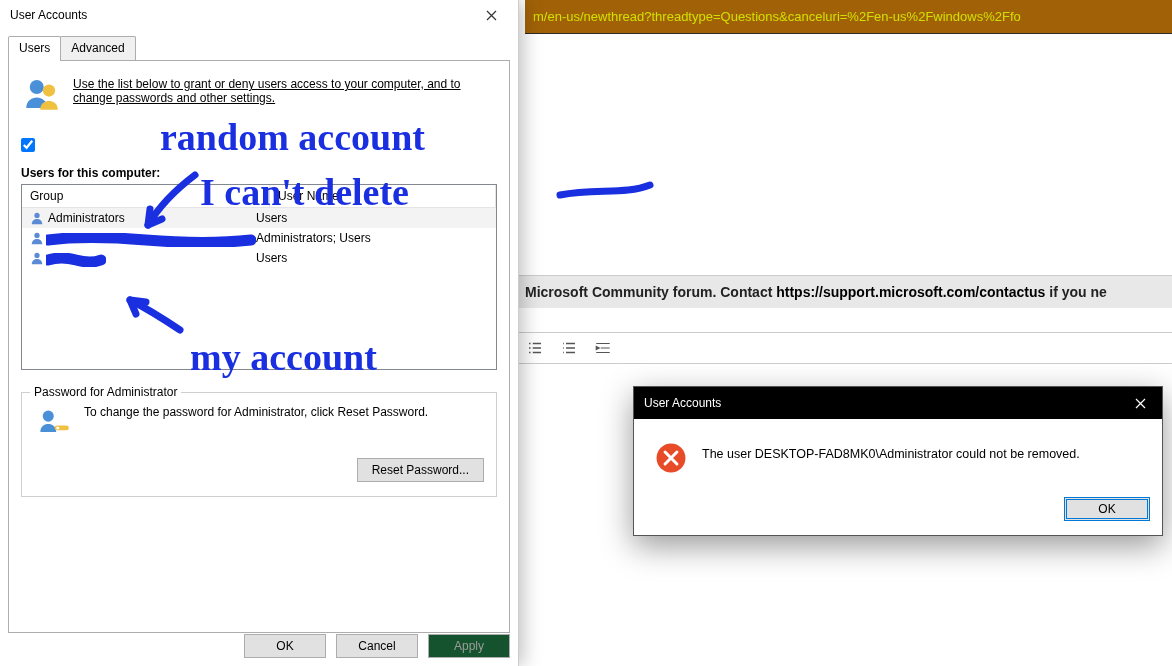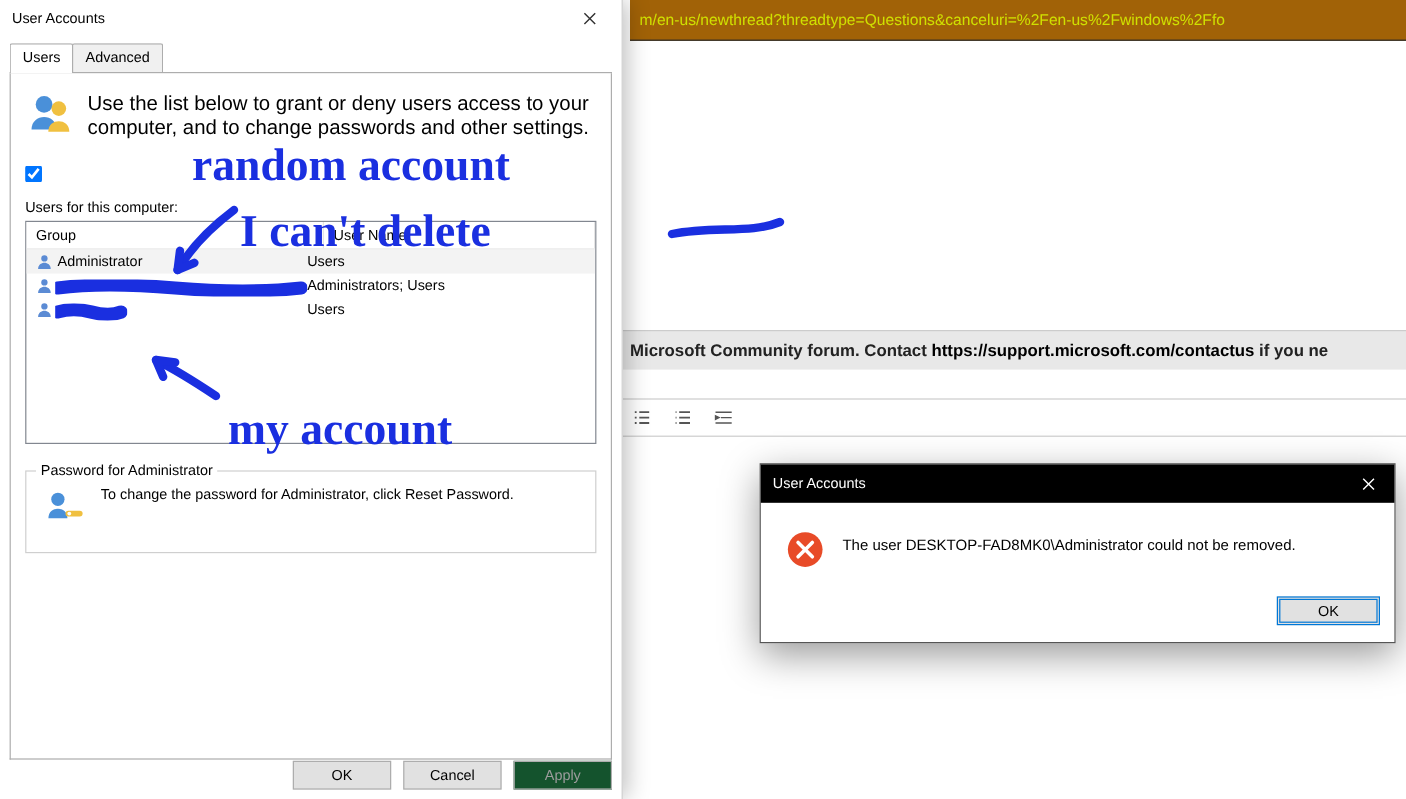--- a/index.html
+++ b/index.html
@@ -70,27 +70,27 @@
   .tab.inactive{ background:#f0f0f0;}
   .tab.active{ z-index:2; padding-bottom:6px; margin-bottom:-1px;}
 
   .tab-body{
     margin:0 8px; border:1px solid #adadad; border-top:none;
     padding:12px 12px 14px 12px;
     height:572px;
   }
 
   .intro{ display:flex; gap:10px; }
-  .intro .txt{ font-size:17px; padding-top:4px;}
+  .intro .txt{ font-size:12px; padding-top:4px;text-decoration:underline;}
   .usericon svg{ width:42px; height:42px;}
 
   .chk{display:flex; align-items:center; gap:6px; margin:20px 0 14px 0;}
   .chk input{margin:0;width:14px;height:14px;}
 
-  .lbl{ margin:4px 0;}
+  .lbl{ margin:4px 0;font-weight:bold;}
 
   .table{
     border:1px solid #828790; background:#fff; height:186px; overflow:hidden;
   }
   .hdr{display:flex; background:#fff; border-bottom:1px solid #e5e5e5;}
   .hdr .c{padding:4px 8px; font-size:12px; border-right:1px solid #e5e5e5;}
   .c1{width:226px;} .c2{flex:1;}
   .row{display:flex; align-items:center; font-size:12px;}
   .row .c{padding:3px 8px; display:flex; align-items:center; gap:4px;}
   .row.sel{background:#f3f3f3;}
@@ -204,21 +204,21 @@
         <div class="c c2">Group</div>
         <div class="c c1">User Name</div>
       </div>
 
       <div class="row sel">
         <div class="c c1">
           <span class="uicon"><svg viewBox="0 0 16 16">
                 <circle cx="8" cy="5" r="3" fill="#5b8bd4"></circle>
                 <path d="M2 15c0-4 3-6 6-6s6 2 6 6" fill="#5b8bd4"></path>
               </svg></span>
-          <span>Administrator</span>
+          <span>Administrators</span>
         </div>
         <div class="c c2">Users</div>
       </div>
 
       <div class="row">
         <div class="c c1">
           <span class="uicon"><svg viewBox="0 0 16 16">
                 <circle cx="8" cy="5" r="3" fill="#5b8bd4"></circle>
                 <path d="M2 15c0-4 3-6 6-6s6 2 6 6" fill="#5b8bd4"></path>
               </svg></span>
@@ -256,20 +256,23 @@
         <span class="keyicon">
           <svg viewBox="0 0 48 48">
             <circle cx="18" cy="14" r="7" fill="#4a90d9"></circle>
             <path d="M8 34c0-7 5-10 10-10s10 3 10 10" fill="#4a90d9"></path>
             <rect x="26" y="26" width="18" height="6" rx="3" fill="#f0c040"></rect>
             <circle cx="30" cy="29" r="2" fill="#fff"></circle>
           </svg>
         </span>
         <div>To change the password for Administrator, click Reset Password.</div>
       </div>
+      <div class="btnrow">
+        <button class="wbtn">Reset Password...</button>
+      </div>
     </div>
   </div>
 
   <div class="footer">
     <button class="wbtn">OK</button>
     <button class="wbtn">Cancel</button>
     <button class="wbtn disabled">Apply</button>
   </div>
 </div>
 

